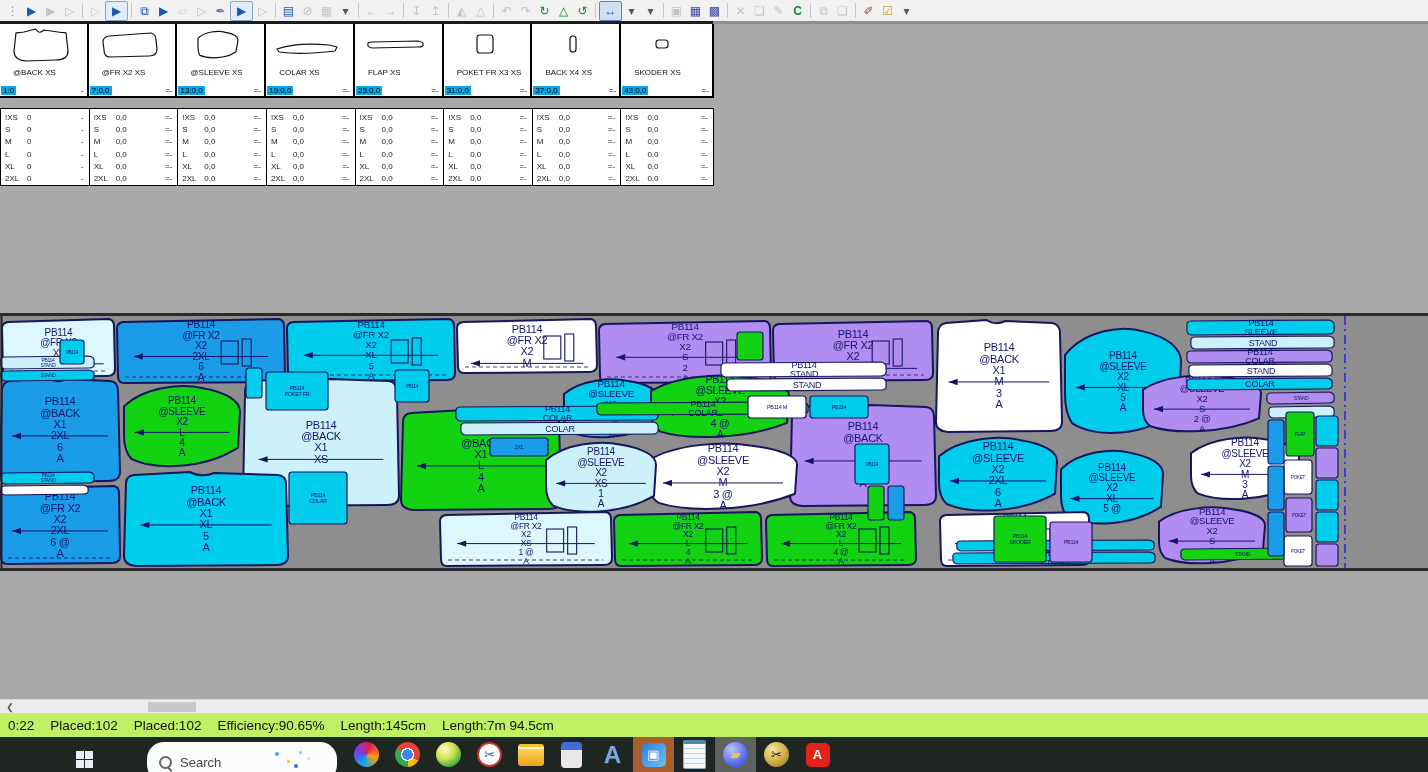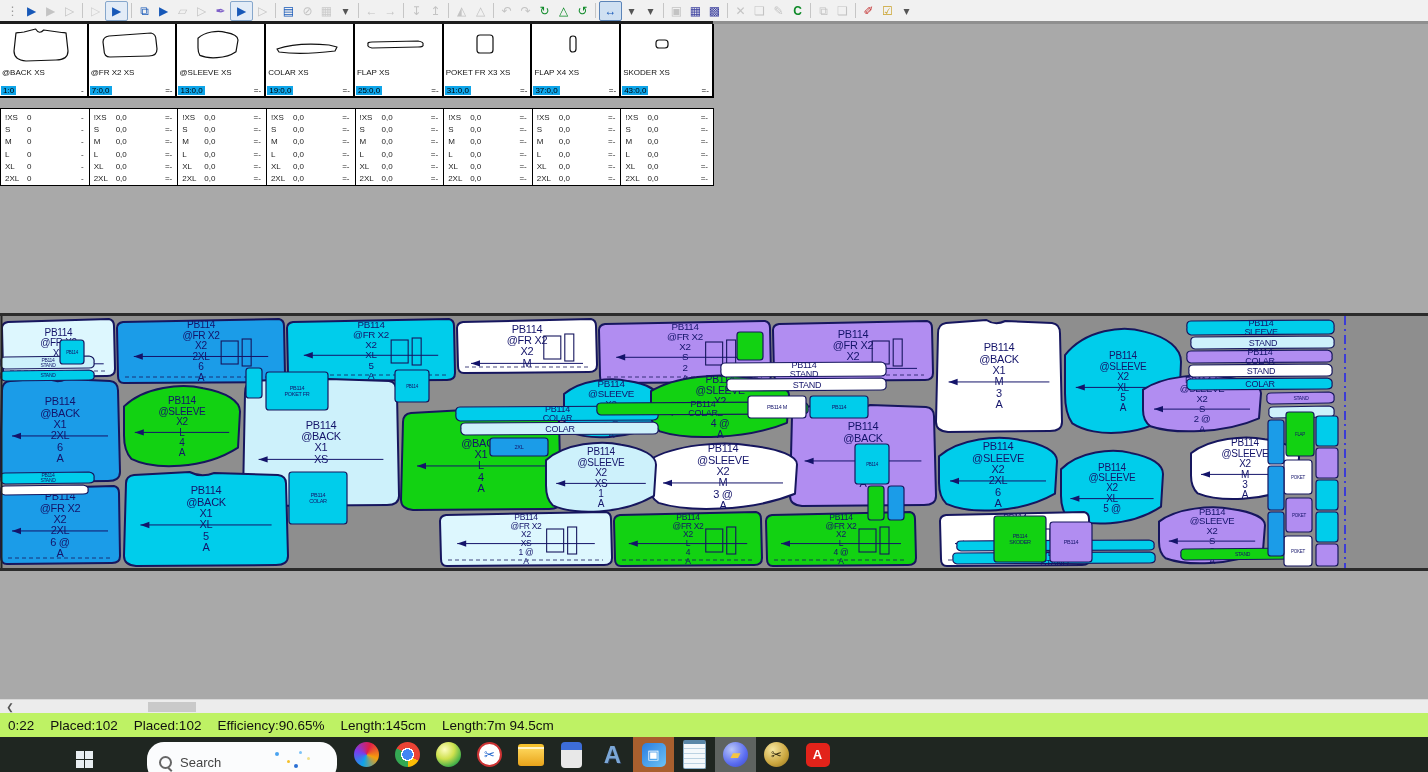--- a/index.html
+++ b/index.html
@@ -16,21 +16,21 @@
   .tbsep{width:1px;height:15px;background:#c6c6c6;margin:0 3px;flex:0 0 auto;}
   #toolbar-strip-l{position:absolute;left:0;top:21px;width:713px;height:3px;background:#1d1d1d;}
   #toolbar-strip-r{position:absolute;left:713px;top:21px;width:715px;height:3px;background:#8f8f8f;}
 
   
   #library{position:absolute;left:0;top:24px;width:714px;height:72px;background:#fff;
            border-bottom:2px solid #000;display:flex;}
   .lib-cell{width:89px;box-sizing:border-box;border-right:2px solid #000;position:relative;background:#fff;}
   .lib-cell:last-child{width:93px;padding-left:30px;}
   .lib-thumb{position:absolute;left:1px;top:1px;}
-  .lib-name{position:absolute;left:2px;top:44px;font-size:8px;color:#111;white-space:nowrap;}
+  .lib-name{position:absolute;left:13px;top:44px;font-size:8px;color:#111;white-space:nowrap;}
   .lib-valrow{position:absolute;left:0;bottom:0;width:100%;height:12px;display:flex;align-items:center;font-size:8px;}
   .lib-val{background:#0ea5e9;padding:0 2px;margin-left:1px;}
   .lib-mark{margin-left:auto;margin-right:3px;}
 
   
   #tables{position:absolute;left:0;top:108px;width:714px;height:78px;background:#fff;
           border:1px solid #000;box-sizing:border-box;display:flex;}
   .tbl-cell{width:89px;box-sizing:border-box;border-right:1px solid #000;padding:2px 0 0 4px;}
   .tbl-cell:last-child{width:92px;border-right:none;}
   .tbl-row{display:flex;font-size:8px;color:#1c1c1c;height:12.3px;align-items:center;}
@@ -192,21 +192,21 @@
       <div class="lib-name">POKET FR X3 XS</div>
       <div class="lib-valrow">
         <span class="lib-val">31:0,0</span>
         <span class="lib-mark">=-</span>
       </div>
     </div>
     <div class="lib-cell">
       <svg class="lib-thumb" width="84" height="42" viewBox="0 0 84 42">
         <path d="M3,0 L3,0 Q6,0 6,3 L6,13 Q6,16 3,16 L3,16 Q0,16 0,13 L0,3 Q0,0 3,0 Z" fill="#fff" stroke="#111" stroke-width="1.2" stroke-linejoin="round" transform="translate(37,11)"></path>
       </svg>
-      <div class="lib-name">FLAP X4 XS</div>
+      <div class="lib-name">BACK X4 XS</div>
       <div class="lib-valrow">
         <span class="lib-val">37:0,0</span>
         <span class="lib-mark">=-</span>
       </div>
     </div>
     <div class="lib-cell">
       <svg class="lib-thumb" width="84" height="42" viewBox="0 0 84 42">
         <path d="M3,0 L9,0 Q12,0 12,3 L12,5 Q12,8 9,8 L3,8 Q0,8 0,5 L0,3 Q0,0 3,0 Z" fill="#fff" stroke="#111" stroke-width="1.2" stroke-linejoin="round" transform="translate(34,15)"></path>
       </svg>
       <div class="lib-name">SKODER XS</div>

